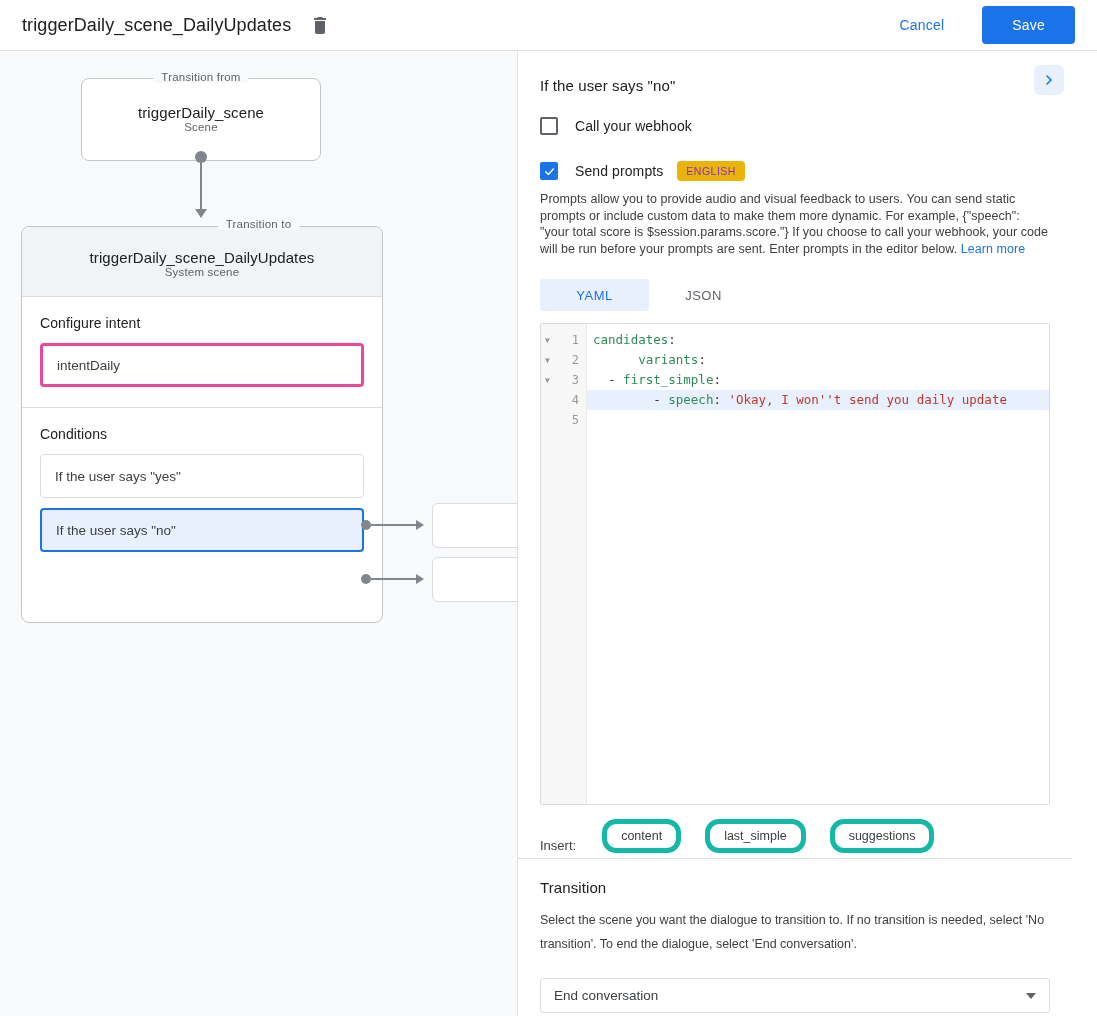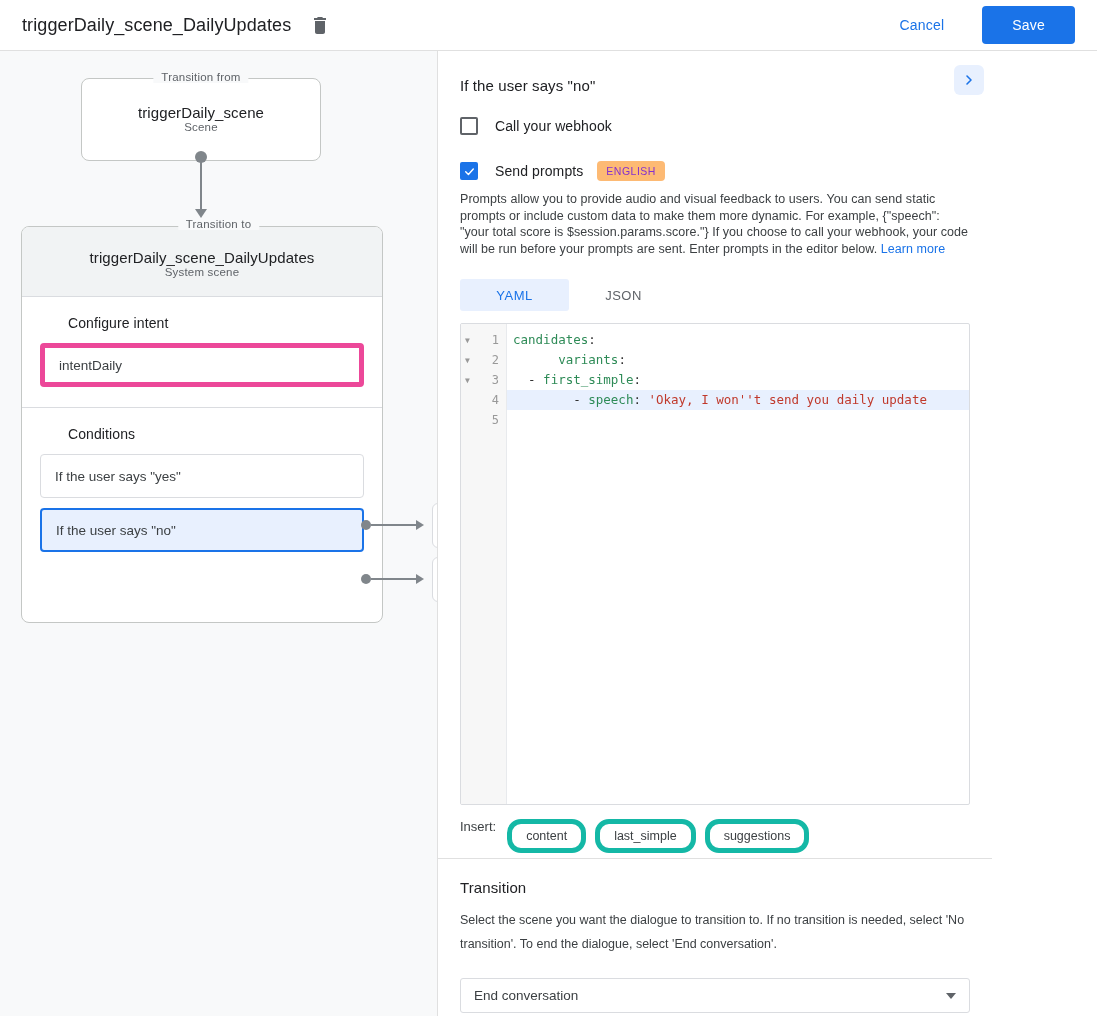--- a/index.html
+++ b/index.html
@@ -47,21 +47,21 @@
   
   .body-wrap {
     position: absolute; top: 51px; left: 0;
     width: 1097px; height: 965px;
     display: flex;
   }
 
   
   .canvas {
     position: relative;
-    width: 438px; height: 965px;
+    width: 518px; height: 965px;
     background: #f8f9fa;
     border-right: 1px solid #e0e0e0;
     overflow: hidden;
   }
 
   
   .node-card {
     position: absolute;
     border: 1px solid #c4c7c5;
     border-radius: 8px;
@@ -126,24 +126,24 @@
   .to-head {
     background: #f1f3f4;
     padding: 22px 0 18px 0;
     border-bottom: 1px solid #dadce0;
   }
   .section {
     padding: 18px 18px 20px 18px;
   }
   .section + .section { border-top: 1px solid #dadce0; }
   .section-label {
-    font-size: 14px; color: #202124; margin-bottom: 12px; letter-spacing: .1px; margin-left: 28px;
+    font-size: 14px; color: #202124; margin-bottom: 12px; letter-spacing: .1px;
   }
   .field-box {
-    border: 5px solid #ec4899; border-radius: 4px;
+    border: 3px solid #ec4899; border-radius: 4px;
     background: #fff; height: 44px;
     display: flex; align-items: center; padding: 0 14px;
     font-size: 13.5px; color: #3c4043;
   }
   .cond-box {
     border: 1px solid #dadce0; border-radius: 4px;
     background: #fff; height: 44px;
     display: flex; align-items: center; padding: 0 14px;
     font-size: 13.5px; color: #3c4043;
     cursor: pointer; position: relative;
@@ -202,21 +202,21 @@
   .checkbox.checked {
     background: #1a73e8; border-color: #1a73e8;
     display: flex; align-items: center; justify-content: center;
   }
   .check-label {
     margin-left: 17px; font-size: 14px; color: #202124;
     font-weight: 500; letter-spacing: .1px;
   }
   .lang-badge {
     margin-left: 14px;
-    background: #fdba74; color: #8430ce;
+    background: #eab308; color: #8430ce;
     font-size: 10.5px; letter-spacing: .5px;
     padding: 4px 9px; border-radius: 4px; font-weight: 500;
   }
   .helper {
     margin-top: 10px; font-size: 12.5px; color: #3c4043;
     line-height: 16.5px; letter-spacing: .05px;
   }
   .link { color: #1a73e8; cursor: pointer; }
 
   
@@ -257,21 +257,21 @@
     font-family: "DejaVu Sans Mono", monospace; font-size: 12.5px;
     padding-left: 6px;
   }
   .cl.hl { background: #e8f0fe; }
   .k { color: #2e8b57; }
   .p { color: #333; }
   .s { color: #c0392b; }
 
   
   .insert-row {
-    display: flex; align-items: flex-start; margin-top: 14px; gap: 9px;
+    display: flex; align-items: flex-end; margin-top: 14px; gap: 24px;
   }
   .insert-label { font-size: 13px; color: #3c4043; margin-right: 2px; }
   .chip {
     border: 5px solid #14b8a6; border-radius: 14px;
     padding: 5px 14px; font-size: 12.5px; color: #3c4043;
     cursor: pointer; background: #fff;
   }
 
   .divider-h {
     position: absolute; left: 0; width: 554px; height: 1px;

